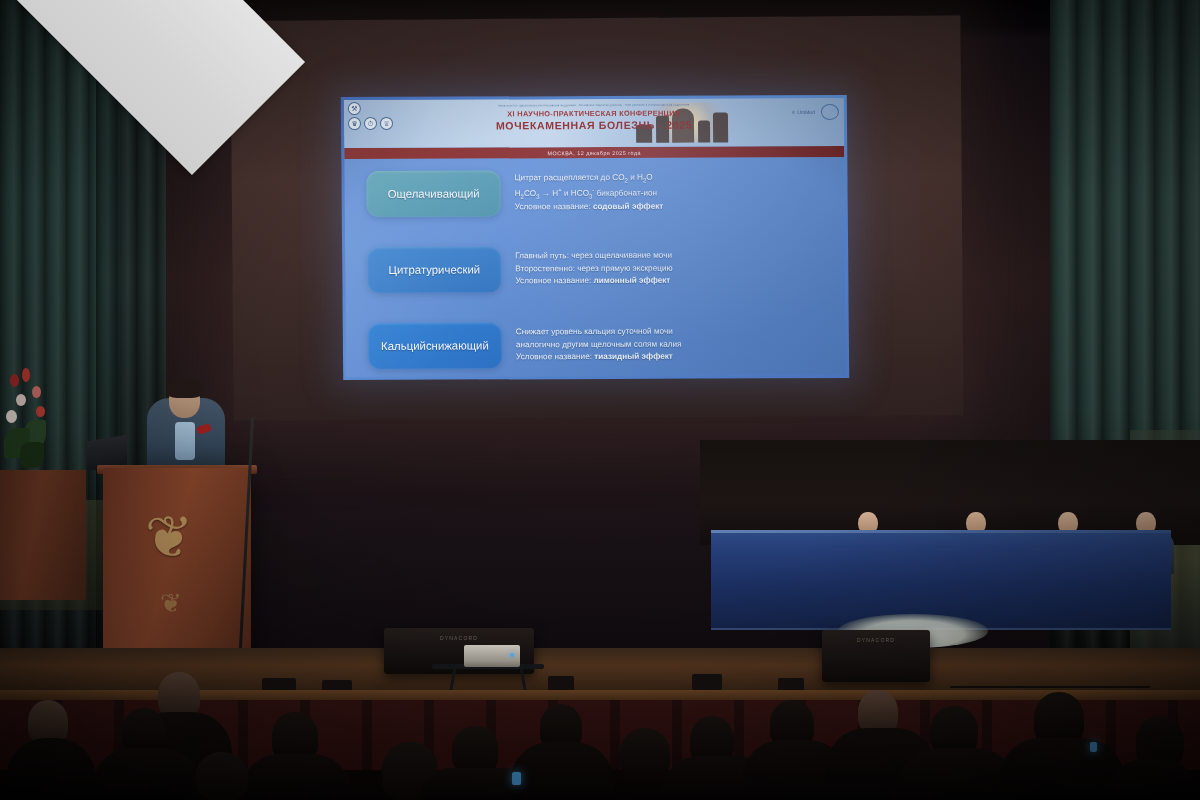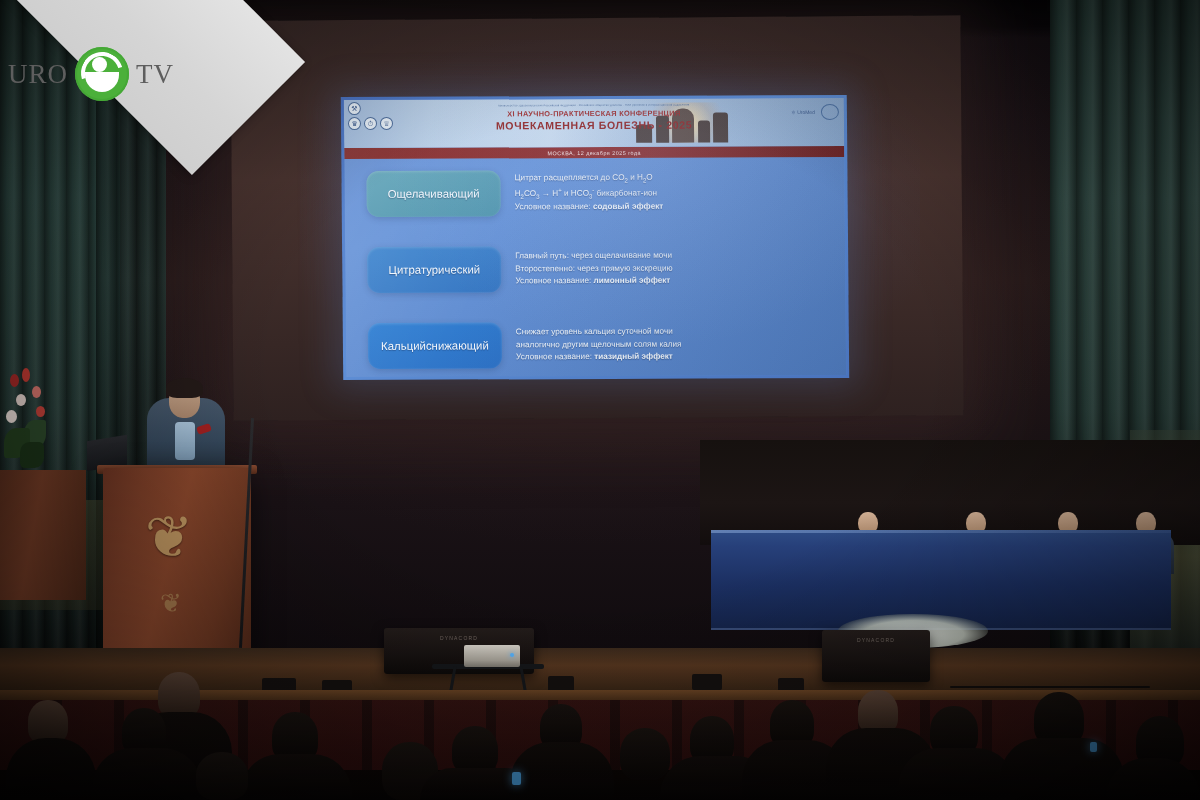--- a/index.html
+++ b/index.html
@@ -730,23 +730,14 @@
   <div class="shoulders" style="left:1000px;top:738px;width:124px;height:62px;"></div>
   <div class="head" style="left:1136px;top:716px;width:48px;height:52px;"></div>
   <div class="shoulders" style="left:1106px;top:758px;width:94px;height:42px;"></div>
 
   <div class="phone-glow" style="left:512px;top:772px;"></div>
   <div class="phone-glow" style="left:1090px;top:742px;width:7px;height:10px;"></div>
 
   <div class="vignette"></div>
 
   <div class="wm-band"></div>
-  <div class="wm-content">
-    <span class="wm-text">URO</span>
-    <span class="wm-logo">
-      <span class="swoosh"></span>
-      <span class="bowl"></span>
-      <span class="dot"></span>
-    </span>
-    <span class="wm-text">TV</span>
-  </div>
 
 </div>
 
 </body></html>

